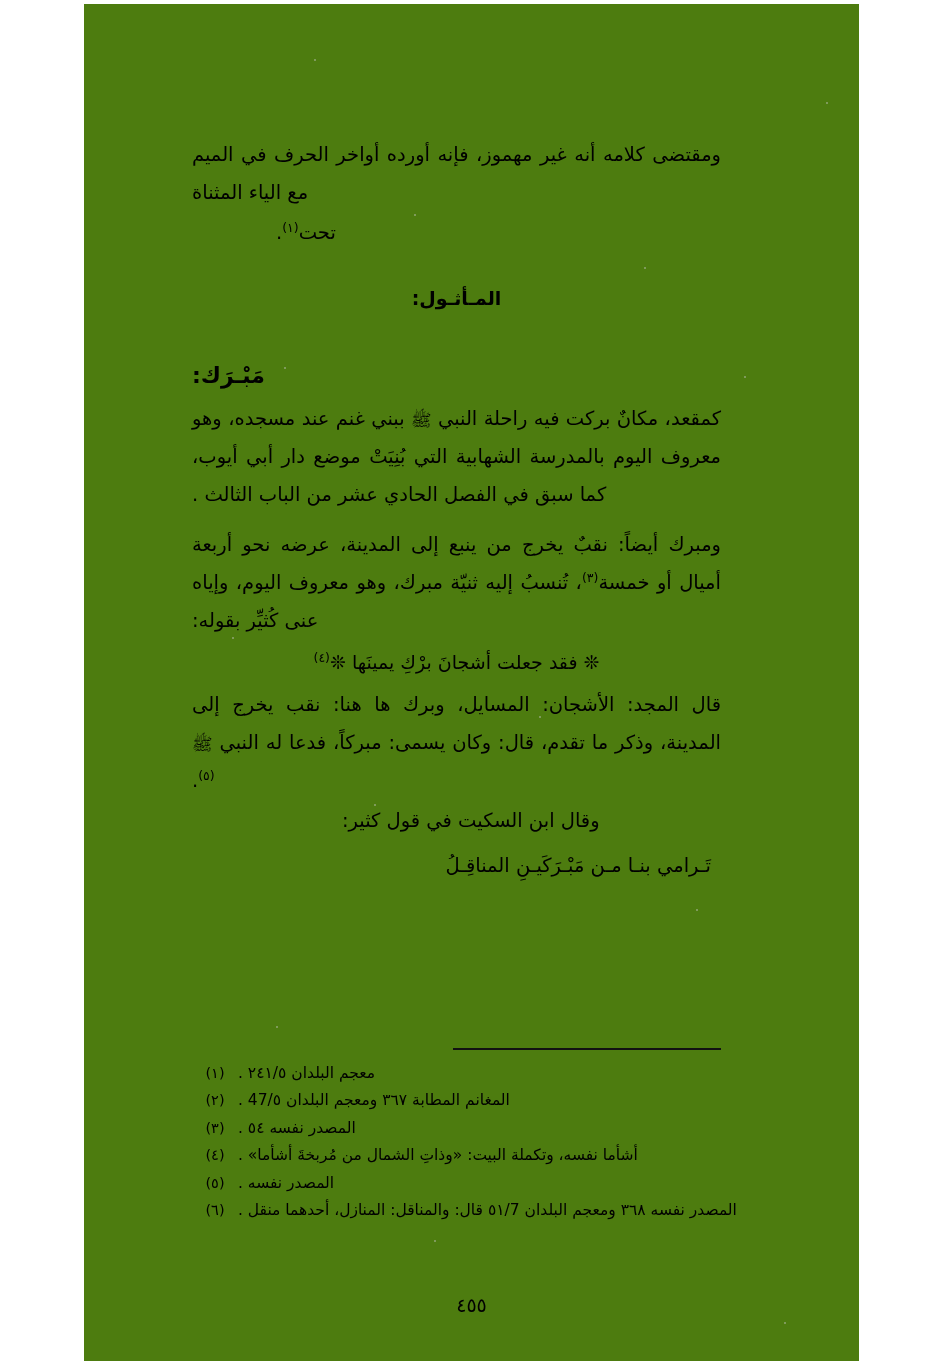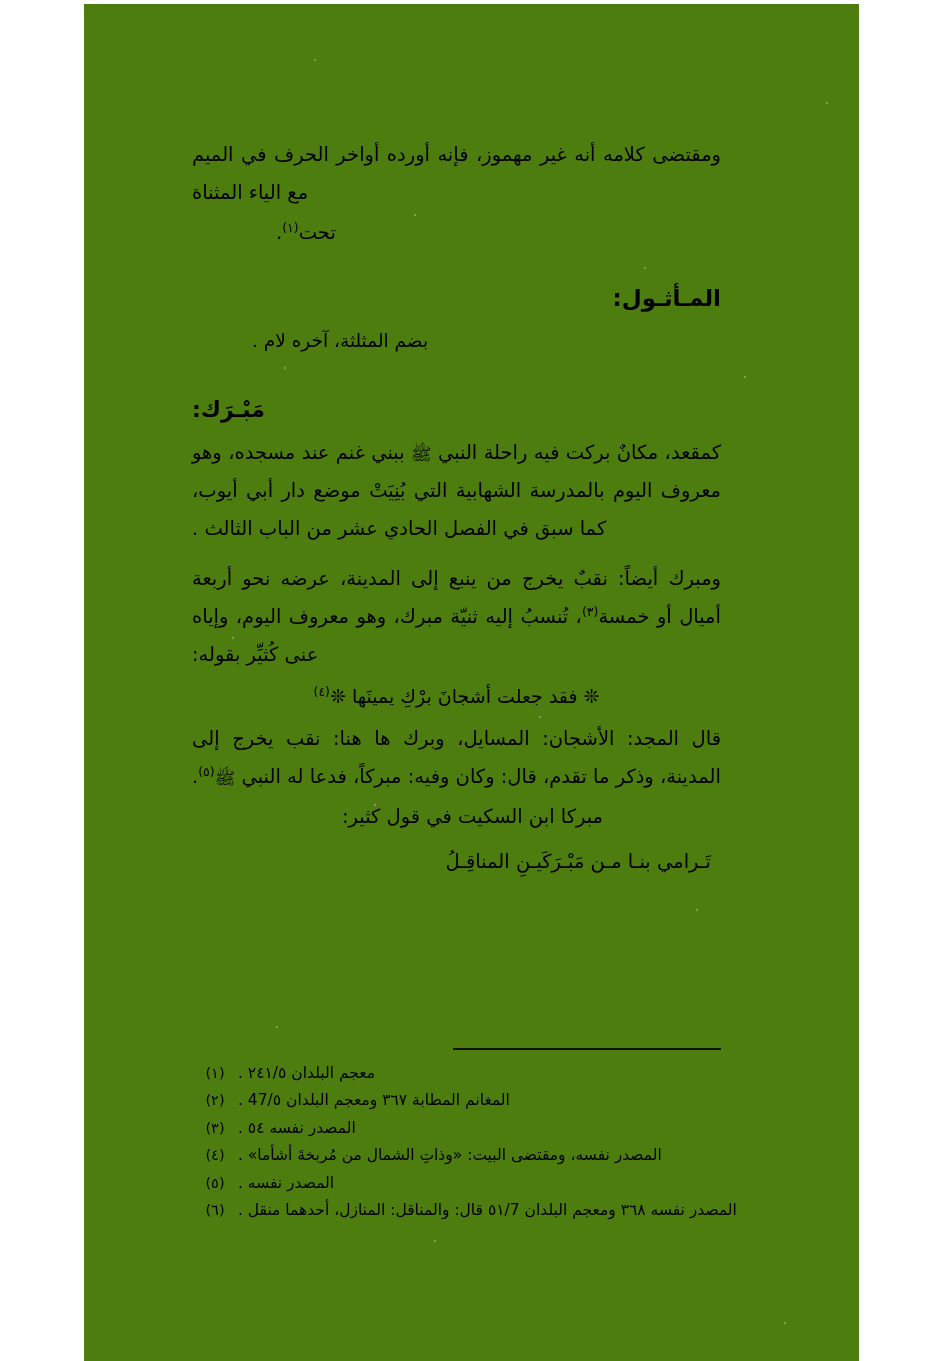--- a/index.html
+++ b/index.html
@@ -43,25 +43,25 @@
     margin: 0 0 2px 0;
     text-align: justify;
     text-align-last: left;
     letter-spacing: 0;
   }
   .centered-right {
     text-align: right;
     text-align-last: right;
   }
   .heading {
-    font-size: 23px;
+    font-size: 19px;
     font-weight: bold;
     line-height: 40px;
     margin: 14px 0 6px 0;
-    text-align: right;
+    text-align: center;
     direction: rtl;
   }
   .heading-2 {
     font-size: 22px;
     font-weight: bold;
     line-height: 40px;
     margin: 16px 0 4px 0;
     text-align: left;
     direction: rtl;
   }
@@ -175,37 +175,36 @@
   <div class="speck" style="top:1318px;left:700px;"></div>
 
   <div class="content">
 
     <p class="para">ومقتضى كلامه أنه غير مهموز، فإنه أورده أواخر الحرف في الميم مع الياء المثناة</p>
     <p class="para centered-right" style="text-align:left; text-align-last:left; padding-left:84px;"><span>تحت</span><sup class="fn">(١)</sup><span>.</span></p>
 
     <div class="gap-sm"></div>
 
     <h2 class="heading">المـأثـول:</h2>
-    <p class="sub-line">بضم المثلثة، آخره لام .</p>
 
     <div class="gap-md"></div>
 
     <h2 class="heading-2">مَبْـرَك:</h2>
 
     <p class="para"><span>كمقعد، مكانٌ بركت فيه راحلة النبي</span> <span class="sallam">ﷺ</span> <span>ببني غنم عند مسجده، وهو معروف اليوم بالمدرسة الشهابية التي بُنِيَتْ موضع دار أبي أيوب، كما سبق في الفصل الحادي عشر من الباب الثالث .</span></p>
 
     <div class="gap-sm"></div>
 
     <p class="para"><span>ومبرك أيضاً: نقبٌ يخرج من ينبع إلى المدينة، عرضه نحو أربعة أميال أو خمسة</span><sup class="fn">(٣)</sup><span>، تُنسبُ إليه ثنيّة مبرك، وهو معروف اليوم، وإياه عنى كُثيِّر بقوله:</span></p>
 
     <p class="verse-single"><span>❊ فقد جعلت أشجانَ برْكِ يمينَها ❊</span><sup class="fn">(٤)</sup></p>
 
-    <p class="para"><span>قال المجد: الأشجان: المسايل، وبرك ها هنا: نقب يخرج إلى المدينة، وذكر ما تقدم، قال: وكان وفيه: مبركاً، فدعا له النبي</span> <span class="sallam">ﷺ</span><sup class="fn">(٥)</sup><span>.</span></p>
-
-    <p class="para" style="text-align:left; text-align-last:left; padding-left:150px;">مبركا ابن السكيت في قول كثير:</p>
+    <p class="para"><span>قال المجد: الأشجان: المسايل، وبرك ها هنا: نقب يخرج إلى المدينة، وذكر ما تقدم، قال: وكان يسمى: مبركاً، فدعا له النبي</span> <span class="sallam">ﷺ</span><sup class="fn">(٥)</sup><span>.</span></p>
+
+    <p class="para" style="text-align:left; text-align-last:left; padding-left:150px;">وقال ابن السكيت في قول كثير:</p>
 
     <div class="couplet">
       <span class="hemistich second">تَـرامي بنـا مـن مَبْـرَكَيـنِ المناقِـلُ</span>
     </div>
 
 
   </div>
 
   <div class="footnotes">
     <div class="fn-rule"></div>
@@ -216,27 +215,28 @@
     </div>
     <div class="fn-row">
       <span class="fn-text">المغانم المطابة ٣٦٧ ومعجم البلدان 47/٥ .</span>
       <span class="fn-num">(٢)</span>
     </div>
     <div class="fn-row">
       <span class="fn-text">المصدر نفسه ٥٤ .</span>
       <span class="fn-num">(٣)</span>
     </div>
     <div class="fn-row">
-      <span class="fn-text">المصدر نفسه، ومقتضى البيت: «وذاتِ الشمال من مُربخةَ أشأما» .</span>
+      <span class="fn-text">أشأما نفسه، وتكملة البيت: «وذاتِ الشمال من مُربخةَ أشأما» .</span>
       <span class="fn-num">(٤)</span>
     </div>
     <div class="fn-row">
       <span class="fn-text">المصدر نفسه .</span>
       <span class="fn-num">(٥)</span>
     </div>
     <div class="fn-row">
       <span class="fn-text">المصدر نفسه ٣٦٨ ومعجم البلدان ٥١/7 قال: والمناقل: المنازل، أحدهما منقل .</span>
       <span class="fn-num">(٦)</span>
     </div>
   </div>
 
+  <div class="page-number">٤٥٥</div>
 
 </div>
 
 </body></html>

